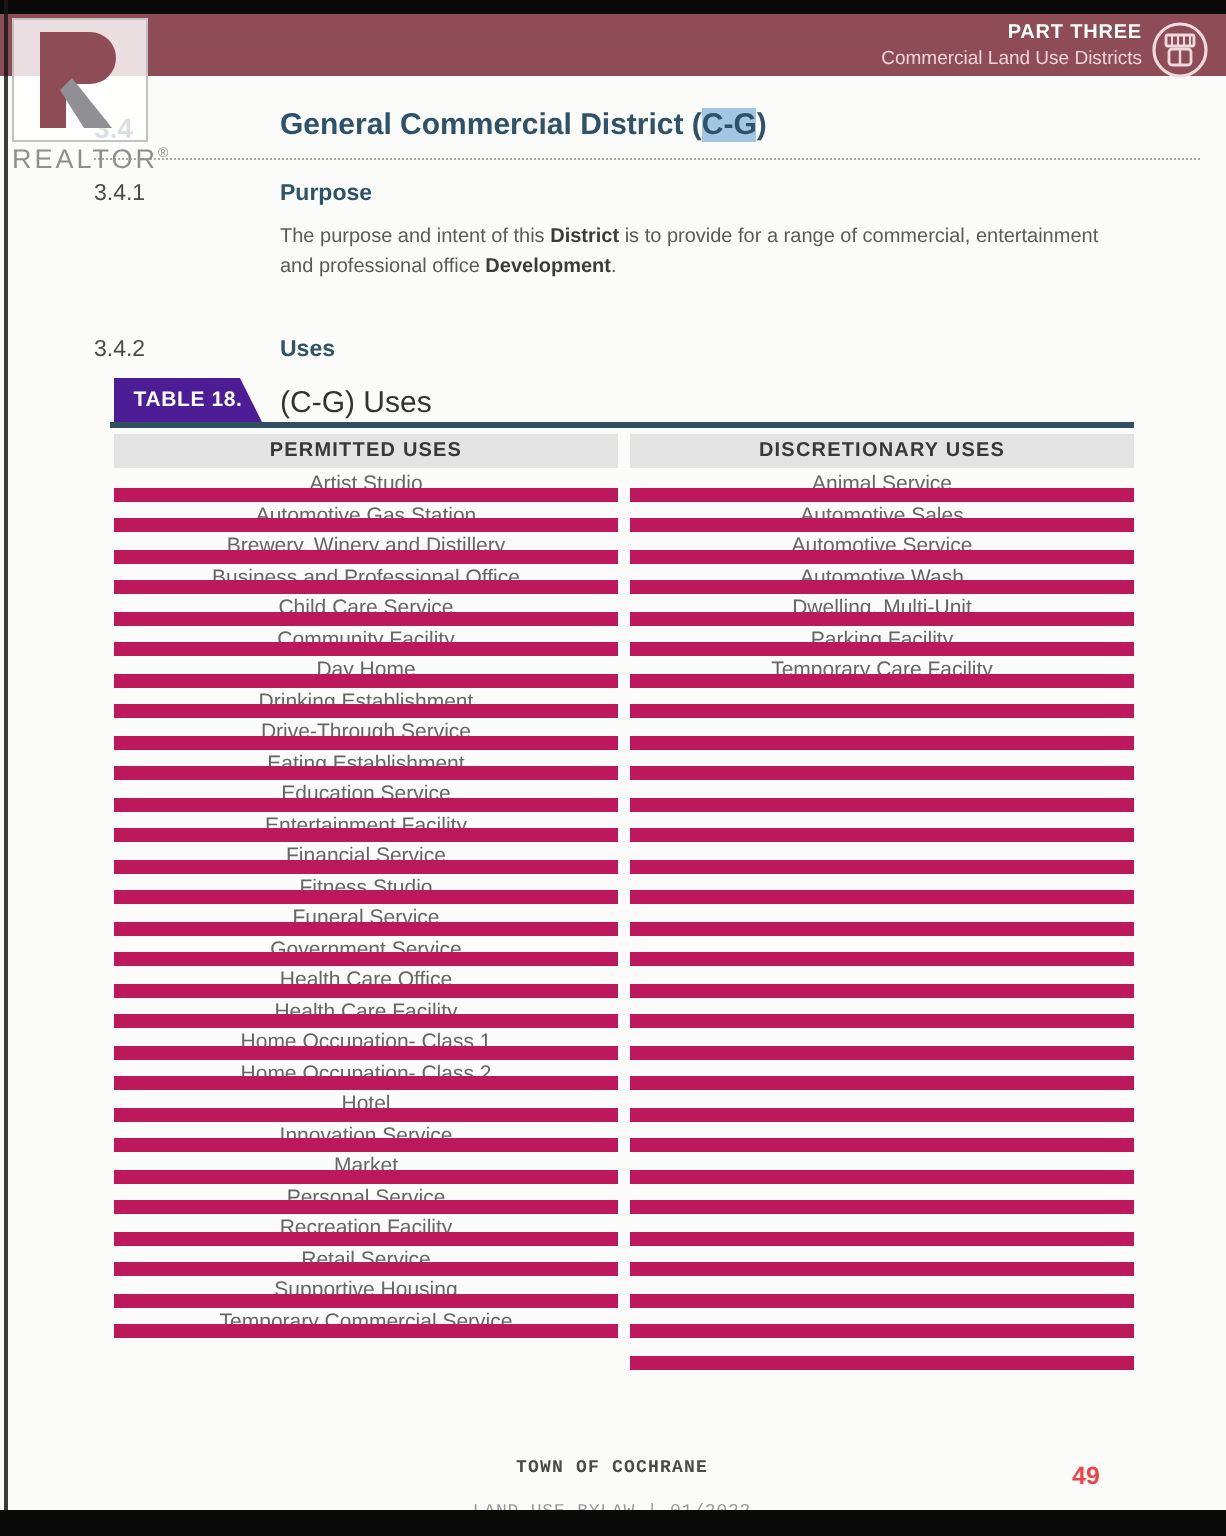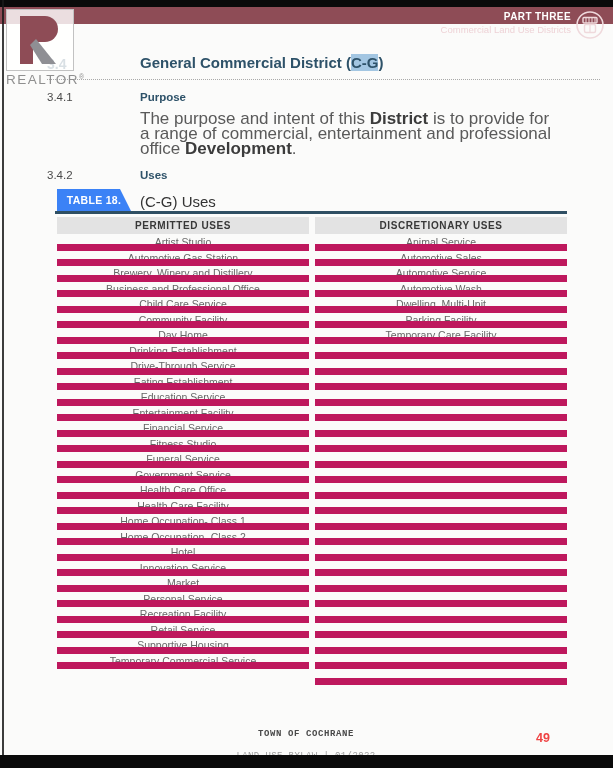--- a/index.html
+++ b/index.html
@@ -8,21 +8,21 @@
     position:relative; width:613px; height:768px; margin:0 auto;
     background:#fbfbfa; overflow:hidden;
     font-family:"Liberation Sans", sans-serif;
   }
   
   .edge-top    { position:absolute; left:0; top:0; width:613px; height:7px; background:#0a0a0a; }
   .edge-bottom { position:absolute; left:0; top:755px; width:613px; height:13px; background:#0a0a0a; }
   .edge-left   { position:absolute; left:2px; top:0; width:2px; height:755px; background:#1a1a1a; opacity:.85; }
 
   
-  .banner { position:absolute; left:0; top:7px; width:613px; height:17px; background:#8e4c56;padding-left:19px; }
+  .banner { position:absolute; left:0; top:7px; width:613px; height:31px; background:#8e4c56;padding-left:19px; }
   .banner-text { position:absolute; right:42px; top:4px; text-align:right; color:#fff; }
   .banner-part { font-size:10px; font-weight:bold; letter-spacing:.4px; }
   .banner-sub  { font-size:9.5px; color:#eed3d7; margin-top:2px; }
   .banner-icon { position:absolute; right:8px; top:3px; }
 
   
   .realtor { position:absolute; left:6px; top:9px; width:78px; z-index:5; }
   .realtor-box { display:block; }
   .realtor-word { font-size:13.5px; letter-spacing:1.5px; color:#8f8f8f; margin-top:1px;
                   font-family:"Liberation Sans", sans-serif; }
@@ -30,27 +30,27 @@
 
   
   .sec-num   { position:absolute; left:47px; top:56px; font-size:14px; font-weight:bold; color:#2e5269; }
   .sec-title { position:absolute; left:140px; top:54px; font-size:15px; font-weight:bold; color:#2e5269; }
   .hl { background:#a3c6e2; }
   .dotline { position:absolute; left:47px; top:79px; width:553px; border-top:1.5px dotted #a9a9a9; }
 
   
   .sub-num   { position:absolute; left:47px; font-size:11.5px; color:#4a4a4a; }
   .sub-label { position:absolute; left:140px; font-size:11.5px; font-weight:bold; color:#2e5269; }
-  .body-text { position:absolute; left:140px; top:111px; width:422px; font-size:17px;
+  .body-text { position:absolute; left:140px; top:111px; width:422px; font-size:10px;
                line-height:15px; color:#5a5a5a; }
   .body-text b { color:#3c3c3c; }
 
   
   .tbl-badge { position:absolute; left:57px; top:189px; width:74px; height:22px;
-               background:#3b82f6; color:#fff; font-size:10.5px; font-weight:bold;
+               background:#4c1d95; color:#fff; font-size:10.5px; font-weight:bold;
                line-height:22px; text-align:center; letter-spacing:.3px;
                clip-path:polygon(0 0, calc(100% - 11px) 0, 100% 100%, 0 100%); }
   .tbl-caption { position:absolute; left:140px; top:193px; font-size:15px; font-weight:normal; color:#333; }
   .tbl-rule { position:absolute; left:55px; top:211px; width:512px; height:2.5px; background:#2f4f63; }
 
   .col { position:absolute; top:217px; width:252px; }
   .col-left  { left:57px; }
   .col-right { left:315px; }
   .col-header { height:17px; background:#e3e3e3; font-size:10px; font-weight:bold;
                 color:#383838; letter-spacing:.6px; text-align:center; line-height:17px; }

